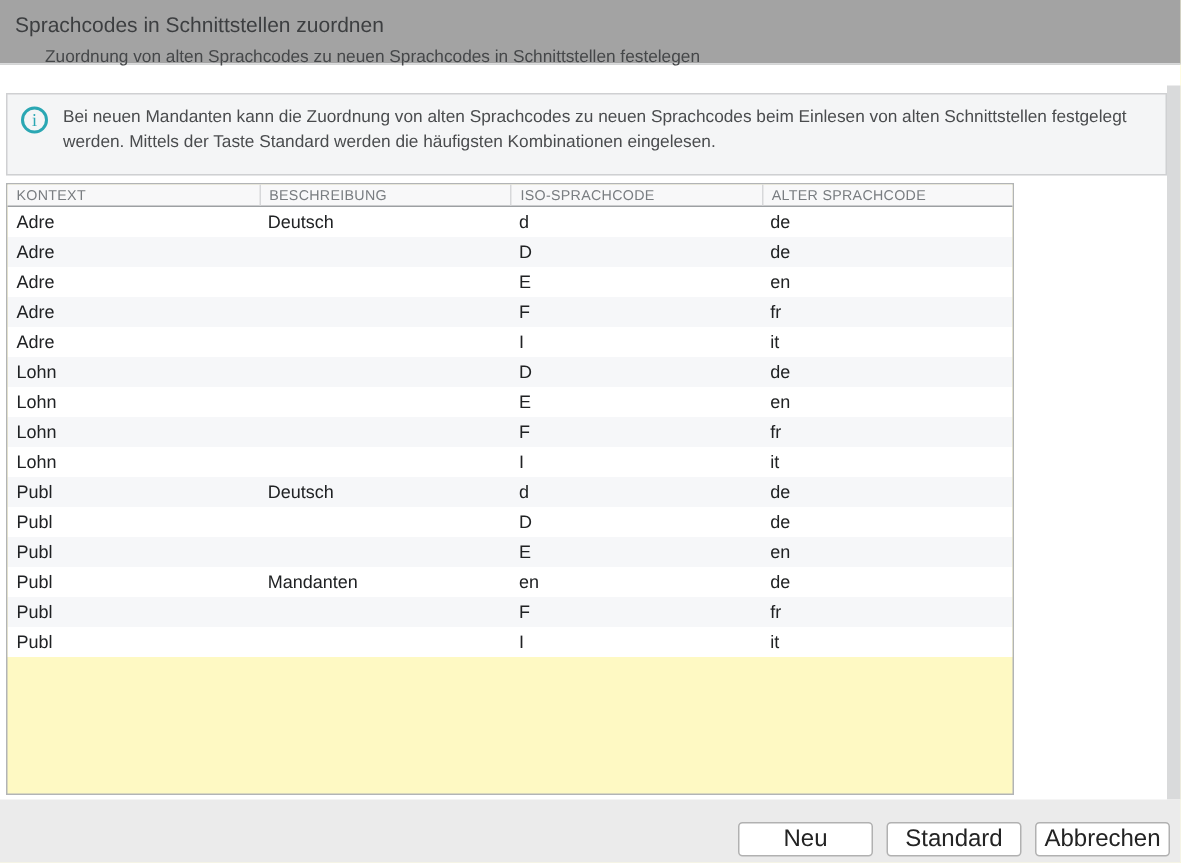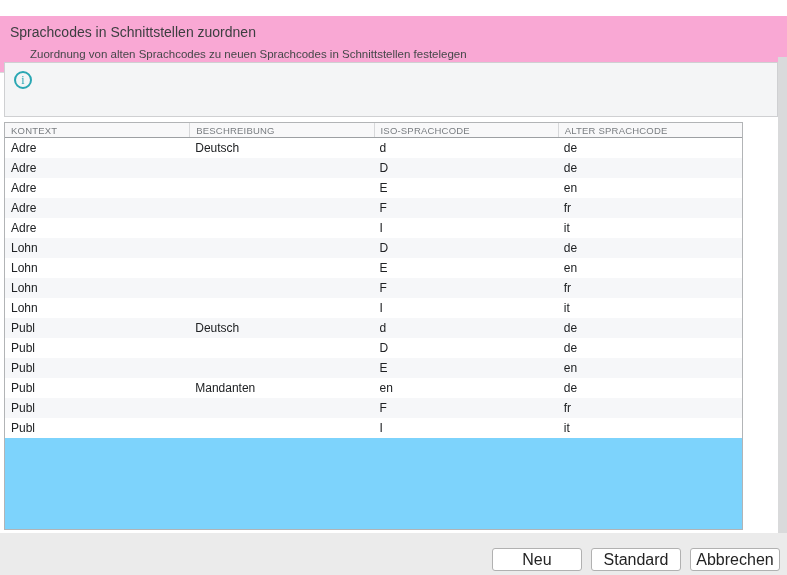--- a/index.html
+++ b/index.html
@@ -6,22 +6,22 @@
   html,body { width:787px; height:575px; }
   body {
     position:relative;
     background:#ffffff;
     font-family:"Liberation Sans", sans-serif;
     overflow:hidden;
   }
 
   
   .page-header {
-    position:absolute; top:16px; left:0; right:0; height:57px;
-    background:#f9a8d4; border-bottom:1px solid #d8d9da;
+    position:absolute; top:0; left:0; right:0; height:43px;
+    background:#a3a3a3; border-bottom:1px solid #d8d9da;
   }
   .page-title {
     position:absolute; left:10px; top:8px;
     font-size:14px; color:#3c3e40; font-weight:400;
   }
   .page-subtitle {
     position:absolute; left:10px; top:32px;
     font-size:11.5px; color:#454749;margin-left:20px;
   }
 
@@ -36,22 +36,22 @@
     color:#2aa7b3; font-size:12px; line-height:14px;
     text-align:center; font-family:"Liberation Serif", serif;
   }
   .info-text {
     position:absolute; left:37px; top:7px; right:12px;
     font-size:11.5px; color:#4a4c4e; line-height:1.45;
   }
 
   
   .data-table {
-    position:absolute; left:4px; top:122px; width:739px; height:408px;
-    background:#7dd3fc; border:1px solid #b2b4b6;
+    position:absolute; left:4px; top:122px; width:672px; height:408px;
+    background:#fef9c3; border:1px solid #b2b4b6;
   }
   .thead {
     display:flex; height:15px; background:#f8f8f9;
     border-bottom:1px solid #9da0a3;
   }
   .th {
     flex:1 1 25%; padding:2px 0 0 6px;
     font-size:9.5px; color:#797d81; letter-spacing:.2px;
     white-space:nowrap; overflow:hidden;
   }
@@ -89,20 +89,21 @@
 </head>
 <body>
 
 <div class="page-header">
   <div class="page-title">Sprachcodes in Schnittstellen zuordnen</div>
   <div class="page-subtitle">Zuordnung von alten Sprachcodes zu neuen Sprachcodes in Schnittstellen festelegen</div>
 </div>
 
 <div class="info-box">
   <div class="info-icon">i</div>
+  <div class="info-text">Bei neuen Mandanten kann die Zuordnung von alten Sprachcodes zu neuen Sprachcodes beim Einlesen von alten Schnittstellen festgelegt werden. Mittels der Taste Standard werden die häufigsten Kombinationen eingelesen.</div>
 </div>
 
 <div class="data-table">
   <div class="thead">
     <div class="th">KONTEXT</div>
     <div class="th">BESCHREIBUNG</div>
     <div class="th">ISO-SPRACHCODE</div>
     <div class="th">ALTER SPRACHCODE</div>
   </div>
   <div class="tbody">

